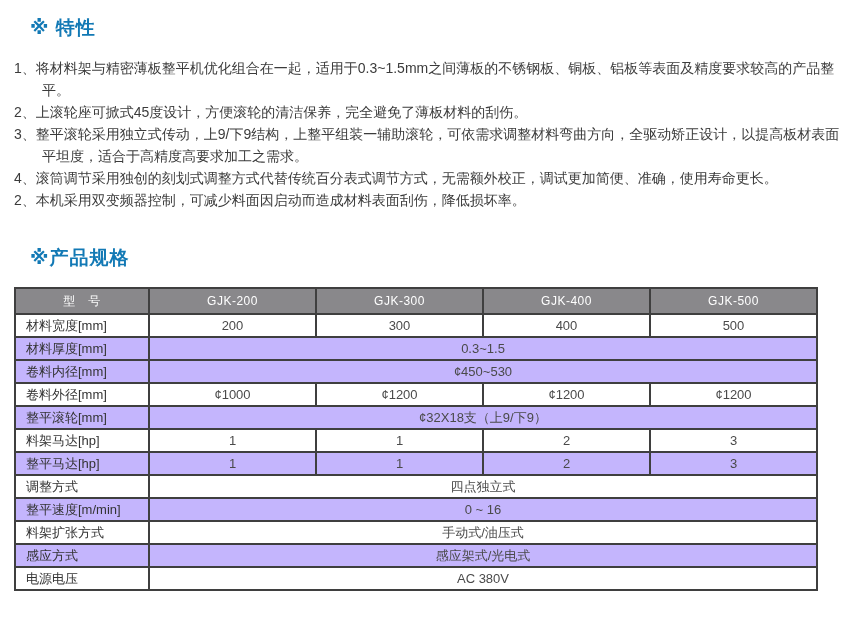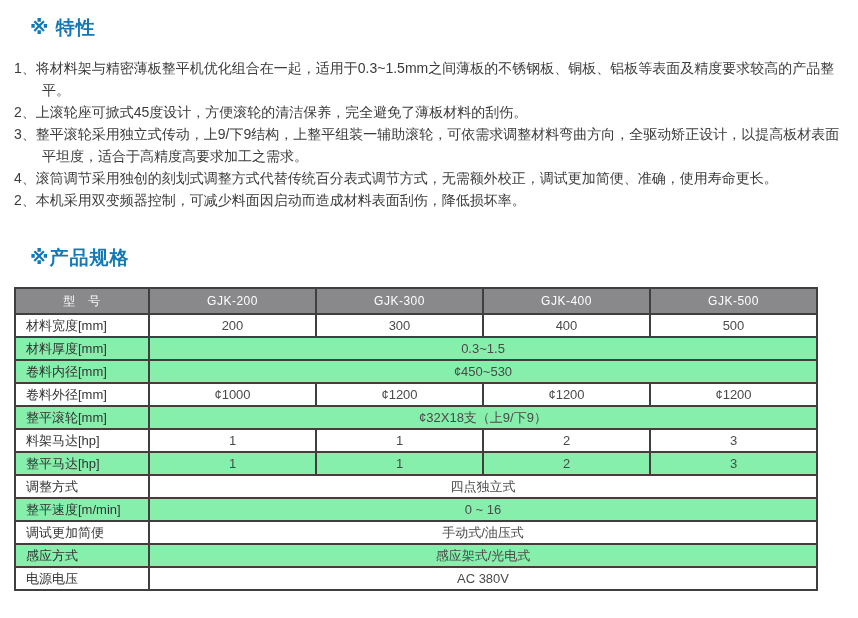--- a/index.html
+++ b/index.html
@@ -58,21 +58,21 @@
     font-weight: normal;
     font-size: 12px;
     height: 24px;
     letter-spacing: 0.5px;
   }
   .spec-table td.label-cell {
     text-align: left;
     padding-left: 10px;
     color: #333333;
   }
-  .spec-table tr.shade td { background: #86efac; margin-left: 20px; }
+  .spec-table tr.shade td { background: #c4b5fd; margin-left: 20px; }
   .spec-table tr.plain td { background: #ffffff; }
 </style>
 </head>
 <body>
 
 <div class="page">
 
   <h2 class="section-title features-title">※ 特性</h2>
 
   <ul class="features-list">
@@ -145,21 +145,21 @@
         </tr>
         <tr class="plain">
           <td class="label-cell">调整方式</td>
           <td colspan="4">四点独立式</td>
         </tr>
         <tr class="shade">
           <td class="label-cell">整平速度[m/min]</td>
           <td colspan="4">0 ~ 16</td>
         </tr>
         <tr class="plain">
-          <td class="label-cell">调试更加简便</td>
+          <td class="label-cell">料架扩张方式</td>
           <td colspan="4">手动式/油压式</td>
         </tr>
         <tr class="shade">
           <td class="label-cell">感应方式</td>
           <td colspan="4">感应架式/光电式</td>
         </tr>
         <tr class="plain">
           <td class="label-cell">电源电压</td>
           <td colspan="4">AC 380V</td>
         </tr>

